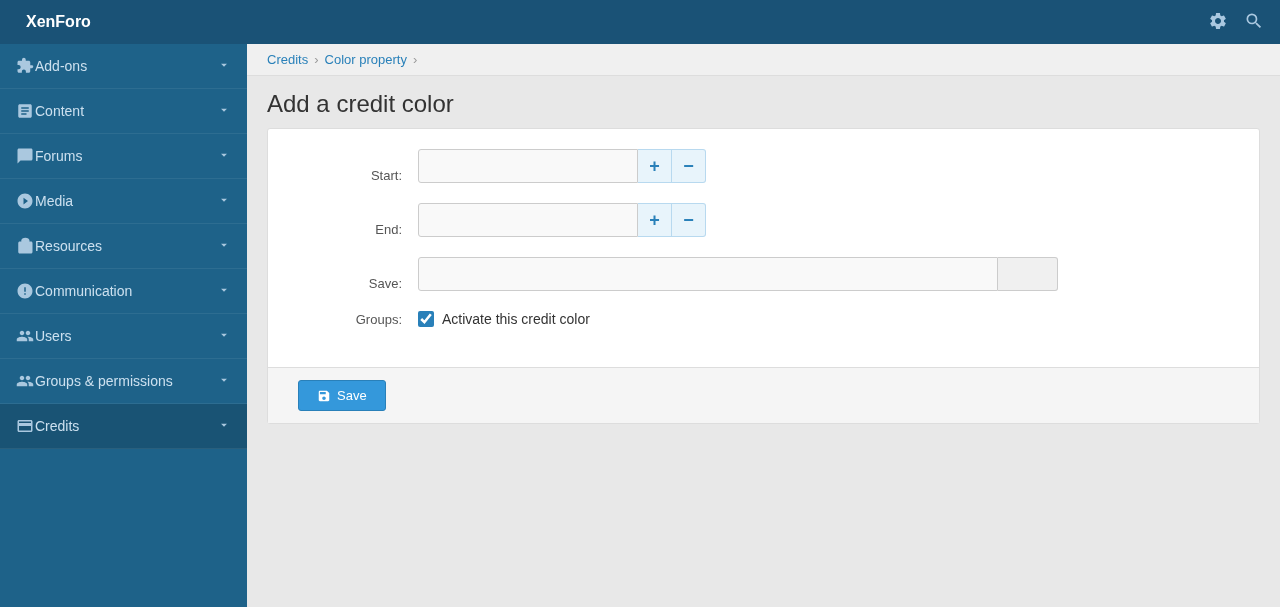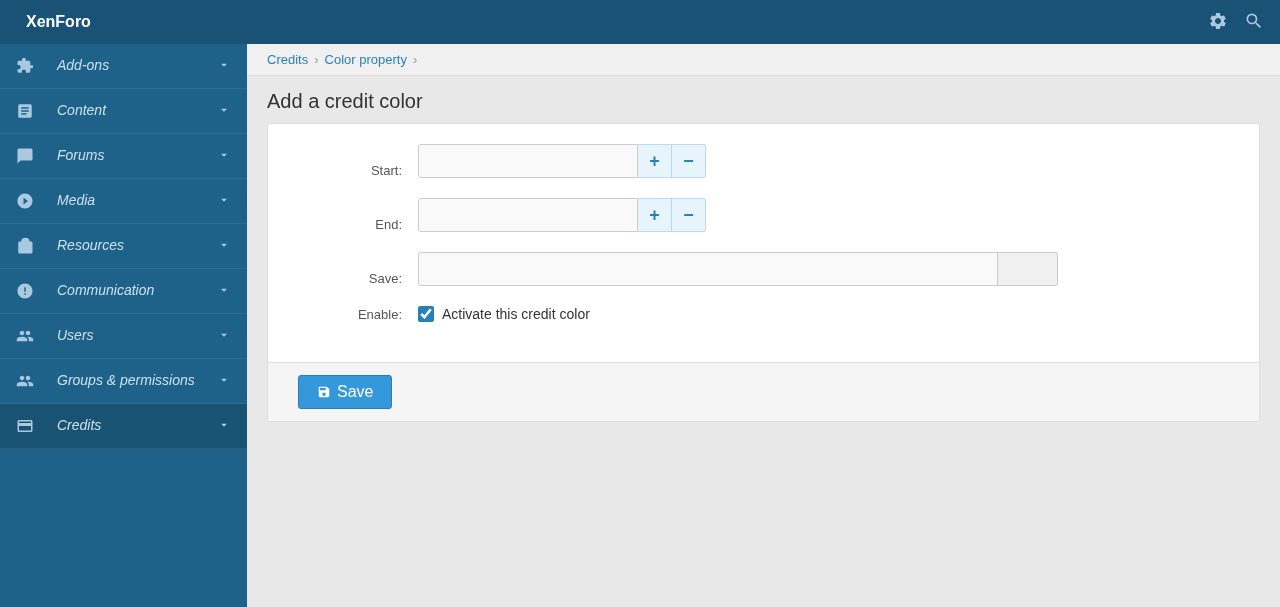--- a/index.html
+++ b/index.html
@@ -51,22 +51,22 @@
       align-items: center;
       justify-content: space-between;
       padding: 13px 16px;
       color: #cce0ef;
       cursor: pointer;
       border-bottom: 1px solid rgba(255,255,255,0.07);
     }
     .sidebar-item.active { background: rgba(0,0,0,0.15); }
     .sidebar-item-left {
       display: flex;
-      gap: 23px;
-      font-style: italic;
+      align-items: center;
+      gap: 1px;
     }
     .sidebar-item-left svg { width: 18px; height: 18px; fill: #aac8df; flex-shrink: 0; }
     .sidebar-item-label { font-size: 14px; }
     .sidebar-item-chevron svg { width: 14px; height: 14px; fill: #aac8df; }
     .sidebar-item.expanded .sidebar-item-chevron svg { transform: rotate(180deg); }
 
     
     .main {
       flex: 1;
       overflow-y: auto;
@@ -84,21 +84,21 @@
       border-bottom: 1px solid #ddd;
     }
     .breadcrumb-bar a { color: #2980b9; text-decoration: none; }
     .breadcrumb-bar .sep { color: #999; }
 
     .page-header {
       background: #e8e8e8;
       padding: 14px 20px 10px 20px;
     }
     .page-title {
-      font-size: 20px;
+      font-size: 24px;
       font-weight: normal;
       color: #333;
     }
 
     .form-container {
       background: #fff;
       margin: 0 20px 20px 20px;
       border: 1px solid #ddd;
       border-radius: 3px;
     }
@@ -199,21 +199,21 @@
       padding: 12px 30px;
       display: flex;
       align-items: center;
     }
     .btn-save {
       background: #3498db;
       color: #fff;
       border: 1px solid #2980b9;
       border-radius: 3px;
       padding: 7px 18px;
-      font-size: 16px;
+      font-size: 13px;
       cursor: pointer;
       display: flex;
       align-items: center;
       gap: 6px;
       transition: background 0.15s;
     }
     .btn-save svg { width: 14px; height: 14px; fill: #fff; }
   </style>
 </head>
 <body>
@@ -409,21 +409,21 @@
 
         <div class="form-row">
           <label class="form-label">Save:</label>
           <div class="color-input-group">
             <input type="text" class="color-text-input" placeholder="" style="">
             <div class="color-swatch"></div>
           </div>
         </div>
 
         <div class="form-row">
-          <label class="form-label">Enable:</label>
+          <label class="form-label">Groups:</label>
           <div class="checkbox-row">
             <input type="checkbox" class="checkbox-input" checked="" style="">
             <span class="checkbox-label">Activate this credit color</span>
           </div>
         </div>
 
       </div>
 
       <div class="form-footer">
         <button class="btn-save">

